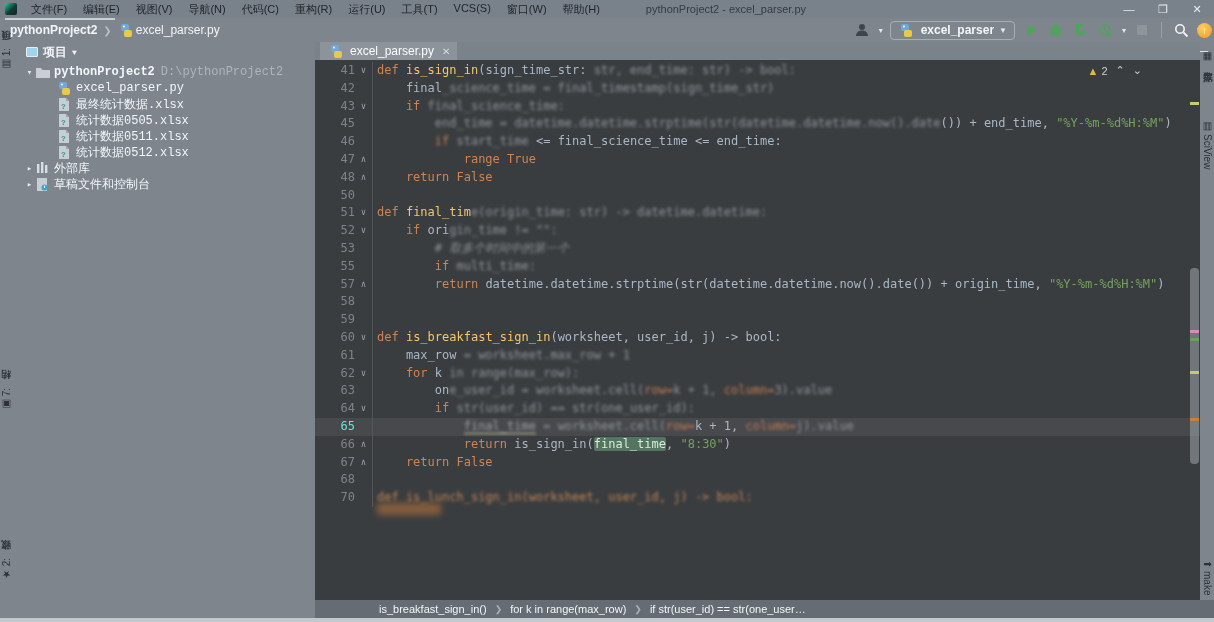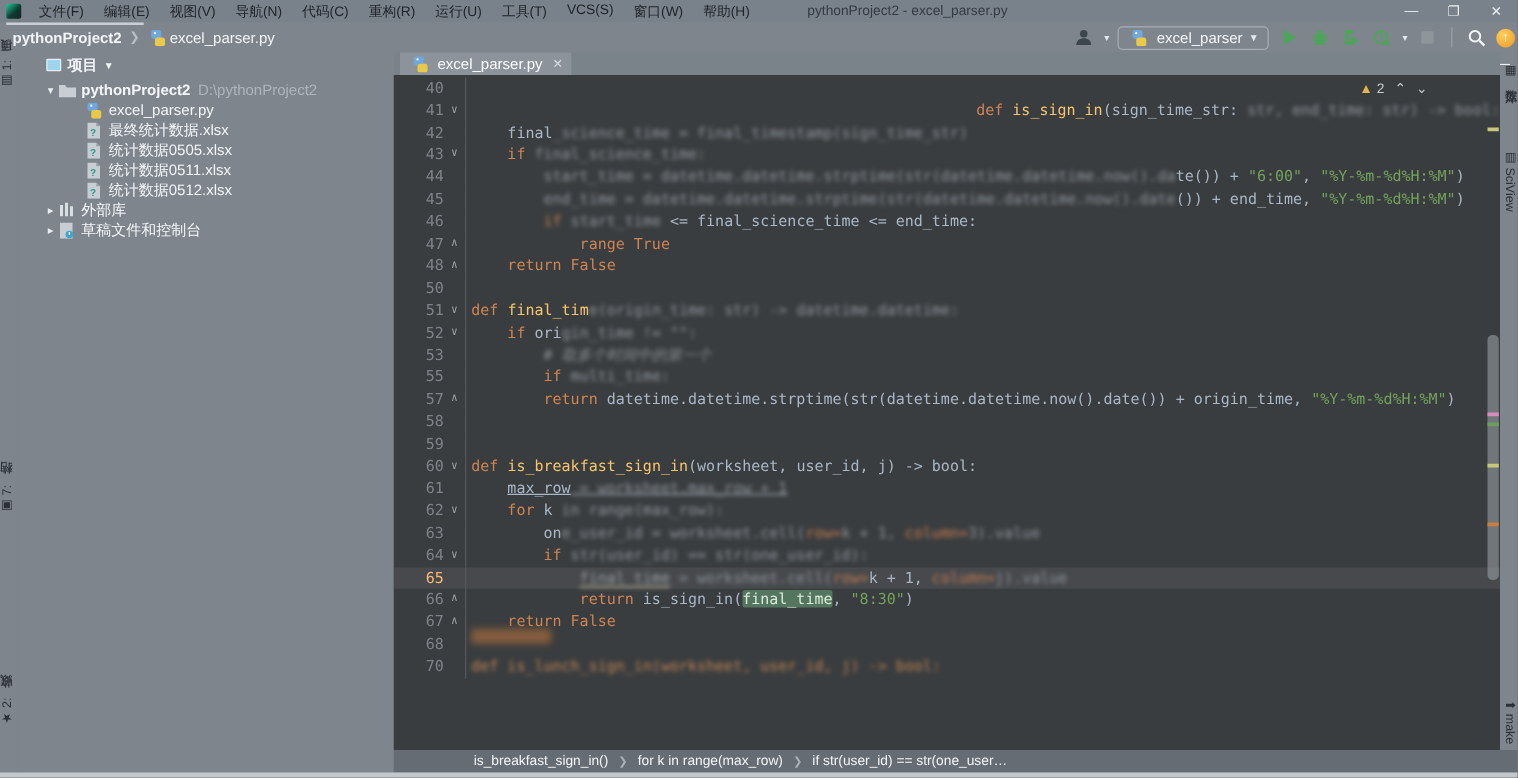--- a/index.html
+++ b/index.html
@@ -21,38 +21,38 @@
 
   
   .toolbar { position:absolute; left:0; top:18px; width:1214px; height:24px;
              background:#7E858D; display:flex; align-items:center; font-size:12px; }
   .tb-crumbs { display:flex; align-items:center; margin-left:10px; color:#F2F5F7; }
   .tb-root { font-weight:bold; }
   .tb-sep { color:#B9BFC5; margin:0 6px; font-size:10px; }
   .tb-right { position:absolute; right:6px; display:flex; align-items:center; gap:7px; }
   .tb-ic { width:18px; height:18px; display:flex; align-items:center; justify-content:center; }
   .combo { display:flex; align-items:center; gap:5px; border:1px solid #A6ADB4; border-radius:4px;
-           height:19px; padding:0 7px; color:#F4F7F9; }
+           height:19px; padding:0 7px; color:#F4F7F9;font-weight:bold; }
   .combo .arr, .mini-arr { font-size:8px; color:#E3E8EC; }
   .tb-div { width:1px; height:16px; background:#99A0A7; margin:0 3px; }
   .ball { width:15px; height:15px; border-radius:50%; background:radial-gradient(circle at 35% 30%,#FFCE5C,#EC9A24);
           display:flex; align-items:center; justify-content:center; color:#fff; font-size:10px; margin-right:-4px; }
 
   
   .lstripe { position:absolute; left:0; top:42px; width:13px; height:576px; background:#7E858D;
              font-size:10px; color:#2B3136; }
   .vlabel-up { position:absolute; left:0; width:13px; writing-mode:vertical-rl; transform:rotate(180deg);
                display:flex; align-items:center; gap:3px; white-space:nowrap; }
   .rstripe { position:absolute; right:0; top:42px; width:14px; height:576px; background:#7E858D;
              font-size:10px; color:#2B3136; }
   .vlabel-dn { position:absolute; left:1px; width:13px; writing-mode:vertical-rl;
                display:flex; align-items:center; gap:3px; white-space:nowrap; }
 
   
-  .project { position:absolute; left:29px; top:42px; width:302px; height:576px; background:#7E858D; }
+  .project { position:absolute; left:18px; top:42px; width:302px; height:576px; background:#7E858D;font-family:Liberation Mono, monospace; }
   .pj-head { height:20px; display:flex; align-items:center; font-size:12px; color:#F2F5F8; }
   .pj-title { display:flex; align-items:center; gap:5px; margin-left:8px; font-weight:bold; }
   .pj-title .sq { width:12px; height:10px; border:1px solid #E8EDF1; background:#9FD4EF; border-radius:1px; }
   .pj-icons { position:absolute; right:6px; top:44px; display:flex; gap:10px; align-items:center;
               color:#EDF1F4; font-size:12px; }
   .tree { position:absolute; left:0; top:22px; right:0; font-size:12px; color:#F4F7F9; }
   .trow { height:16px; display:flex; align-items:center; white-space:nowrap; cursor:default; }
   .trow .chev { width:11px; text-align:center; font-size:9px; color:#E8EDF1; }
   .trow .ticon { width:14px; height:13px; margin:0 4px 0 1px; display:flex; align-items:center; }
   .trow .path { color:#AEB5BC; margin-left:6px; }
@@ -65,21 +65,21 @@
   .tab .x { color:#D7DCE0; font-size:10px; margin-left:3px; }
   .tab-underline { position:absolute; left:5px; top:18px; height:2px; width:110px; background:#C9CFD5; }
 
   .editor { position:absolute; left:315px; top:60px; width:885px; height:540px;
             background:#3A3D3F; overflow:hidden;
             font-family:"DejaVu Sans Mono", monospace; font-size:12px; }
   .rows { position:absolute; left:0; top:2px; right:0; }
   .crow { height:17.8px; line-height:17.8px; display:flex; white-space:pre; }
   .crow.cur { background:#47494C; }
   .lnum { width:40px; text-align:right; color:#7E838A; flex:none; }
-  .crow.cur .lnum { color:#fdba74; }
+  .crow.cur .lnum { color:#5eead4; }
   .foldc { width:18px; flex:none; text-align:center; color:#9AA0A6; font-size:9px; border-right:1px solid #54575A; }
   .codec { flex:1; padding-left:4px; color:#A9B7C6; }
 
   .kw      { color:#CE8453; }
   .fn      { color:#F7C56B; }
   .str     { color:#74A25C; }
   .num     { color:#6D99BE; }
   .txt     { color:#A9B7C6; }
   .blur    { color:#8E959C; filter:blur(1.7px); }
   .kwblur  { color:#C08457; filter:blur(1.7px); }
@@ -354,39 +354,37 @@
           </svg>
         </span>
       <span>excel_parser.py</span>
       <span class="x">✕</span>
     </div>
   </div>
   <div class="tab-underline"></div>
 
   <div class="editor">
     <div class="rows" id="rows">
-        <div class="crow"><span class="lnum">40</span><span class="foldc"></span><span class="codec" style="padding-left: 4px;"></span></div>
-        <div class="crow"><span class="lnum">41</span><span class="foldc">∨</span><span class="codec" style="padding-left: 4px; text-align: right;"><span class="kw">def </span><span class="fn">is_sign_in</span><span class="txt">(sign_time_str: </span><span class="blur">str, end_time: str) -&gt; bool:</span></span></div>
+        <div class="crow"><span class="lnum">41</span><span class="foldc">∨</span><span class="codec" style="padding-left: 4px;"><span class="kw">def </span><span class="fn">is_sign_in</span><span class="txt">(sign_time_str: </span><span class="blur">str, end_time: str) -&gt; bool:</span></span></div>
         <div class="crow"><span class="lnum">42</span><span class="foldc"></span><span class="codec" style="padding-left: 32.9px;"><span class="txt">final</span><span class="blur">_science_time = final_timestamp(sign_time_str)</span></span></div>
         <div class="crow"><span class="lnum">43</span><span class="foldc">∨</span><span class="codec" style="padding-left: 32.9px;"><span class="kw">if </span><span class="blur">final_science_time:</span></span></div>
-        <div class="crow"><span class="lnum">44</span><span class="foldc"></span><span class="codec" style="padding-left: 61.8px;"><span class="blur">start_time = datetime.datetime.strptime(str(datetime.datetime.now().da</span><span class="txt">te()) + </span><span class="str">"6:00"</span><span class="txt">, </span><span class="str">"%Y-%m-%d%H:%M"</span><span class="txt">)</span></span></div>
         <div class="crow"><span class="lnum">45</span><span class="foldc"></span><span class="codec" style="padding-left: 61.8px;"><span class="blur">end_time = datetime.datetime.strptime(str(datetime.datetime.now().date</span><span class="txt">()) + end_time, </span><span class="str">"%Y-%m-%d%H:%M"</span><span class="txt">)</span></span></div>
         <div class="crow"><span class="lnum">46</span><span class="foldc"></span><span class="codec" style="padding-left: 61.8px;"><span class="kwblur">if </span><span class="blur">start_time </span><span class="txt">&lt;= final_science_time &lt;= end_time:</span></span></div>
         <div class="crow"><span class="lnum">47</span><span class="foldc">∧</span><span class="codec" style="padding-left: 90.7px;"><span class="kw">range True</span></span></div>
         <div class="crow"><span class="lnum">48</span><span class="foldc">∧</span><span class="codec" style="padding-left: 32.9px;"><span class="kw">return False</span></span></div>
         <div class="crow"><span class="lnum">50</span><span class="foldc"></span><span class="codec" style="padding-left: 4px;"></span></div>
         <div class="crow"><span class="lnum">51</span><span class="foldc">∨</span><span class="codec" style="padding-left: 4px;"><span class="kw">def </span><span class="fn">final_tim</span><span class="blur">e(origin_time: str) -&gt; datetime.datetime:</span></span></div>
         <div class="crow"><span class="lnum">52</span><span class="foldc">∨</span><span class="codec" style="padding-left: 32.9px;"><span class="kw">if </span><span class="txt">ori</span><span class="blur">gin_time != "":</span></span></div>
         <div class="crow"><span class="lnum">53</span><span class="foldc"></span><span class="codec" style="padding-left: 61.8px;"><span class="comblur"># 取多个时间中的第一个</span></span></div>
         <div class="crow"><span class="lnum">55</span><span class="foldc"></span><span class="codec" style="padding-left: 61.8px;"><span class="kw">if </span><span class="blur">multi_time:</span></span></div>
         <div class="crow"><span class="lnum">57</span><span class="foldc">∧</span><span class="codec" style="padding-left: 61.8px;"><span class="kw">return </span><span class="txt">datetime.datetime.strptime(str(datetime.datetime.now().date()) + origin_time, </span><span class="str">"%Y-%m-%d%H:%M"</span><span class="txt">)</span></span></div>
         <div class="crow"><span class="lnum">58</span><span class="foldc"></span><span class="codec" style="padding-left: 4px;"></span></div>
         <div class="crow"><span class="lnum">59</span><span class="foldc"></span><span class="codec" style="padding-left: 4px;"></span></div>
         <div class="crow"><span class="lnum">60</span><span class="foldc">∨</span><span class="codec" style="padding-left: 4px;"><span class="kw">def </span><span class="fn">is_breakfast_sign_in</span><span class="txt">(worksheet, user_id, j) -&gt; bool:</span></span></div>
-        <div class="crow"><span class="lnum">61</span><span class="foldc"></span><span class="codec" style="padding-left: 32.9px; text-decoration: underline;"><span class="txt">max_row</span><span class="blur"> = worksheet.max_row + 1</span></span></div>
+        <div class="crow"><span class="lnum">61</span><span class="foldc"></span><span class="codec" style="padding-left: 32.9px;"><span class="txt">max_row</span><span class="blur"> = worksheet.max_row + 1</span></span></div>
         <div class="crow"><span class="lnum">62</span><span class="foldc">∨</span><span class="codec" style="padding-left: 32.9px;"><span class="kw">for </span><span class="txt">k</span><span class="blur"> in range(max_row):</span></span></div>
         <div class="crow"><span class="lnum">63</span><span class="foldc"></span><span class="codec" style="padding-left: 61.8px;"><span class="txt">on</span><span class="blur">e_user_id = worksheet.cell(</span><span class="argblur">row=</span><span class="blur">k + 1, </span><span class="argblur">column=</span><span class="blur">3).value</span></span></div>
         <div class="crow"><span class="lnum">64</span><span class="foldc">∨</span><span class="codec" style="padding-left: 61.8px;"><span class="kw">if </span><span class="blur">str(user_id) == str(one_user_id):</span></span></div>
         <div class="crow cur"><span class="lnum">65</span><span class="foldc"></span><span class="codec" style="padding-left: 90.7px;"><span class="bluru">final_time</span><span class="blur"> = </span><span class="blur">worksheet.cell(</span><span class="argblur">row=</span><span class="txt">k + 1, </span><span class="argblur">column=</span><span class="blur">j).value</span></span></div>
         <div class="crow"><span class="lnum">66</span><span class="foldc">∧</span><span class="codec" style="padding-left: 90.7px;"><span class="kw">return </span><span class="txt">is_sign_in(</span><span class="hl">final_time</span><span class="txt">, </span><span class="str">"8:30"</span><span class="txt">)</span></span></div>
         <div class="crow"><span class="lnum">67</span><span class="foldc">∧</span><span class="codec" style="padding-left: 32.9px;"><span class="kw">return </span><span class="kw">False</span></span></div>
         <div class="crow"><span class="lnum">68</span><span class="foldc"></span><span class="codec" style="padding-left: 4px;"></span></div>
         <div class="crow"><span class="lnum">70</span><span class="foldc"></span><span class="codec" style="padding-left: 4px;"><span class="kwblur">def is_lunch_sign_in(worksheet, user_id, j) -&gt; bool:</span></span></div>
       </div>
     <div class="artifact"></div>

